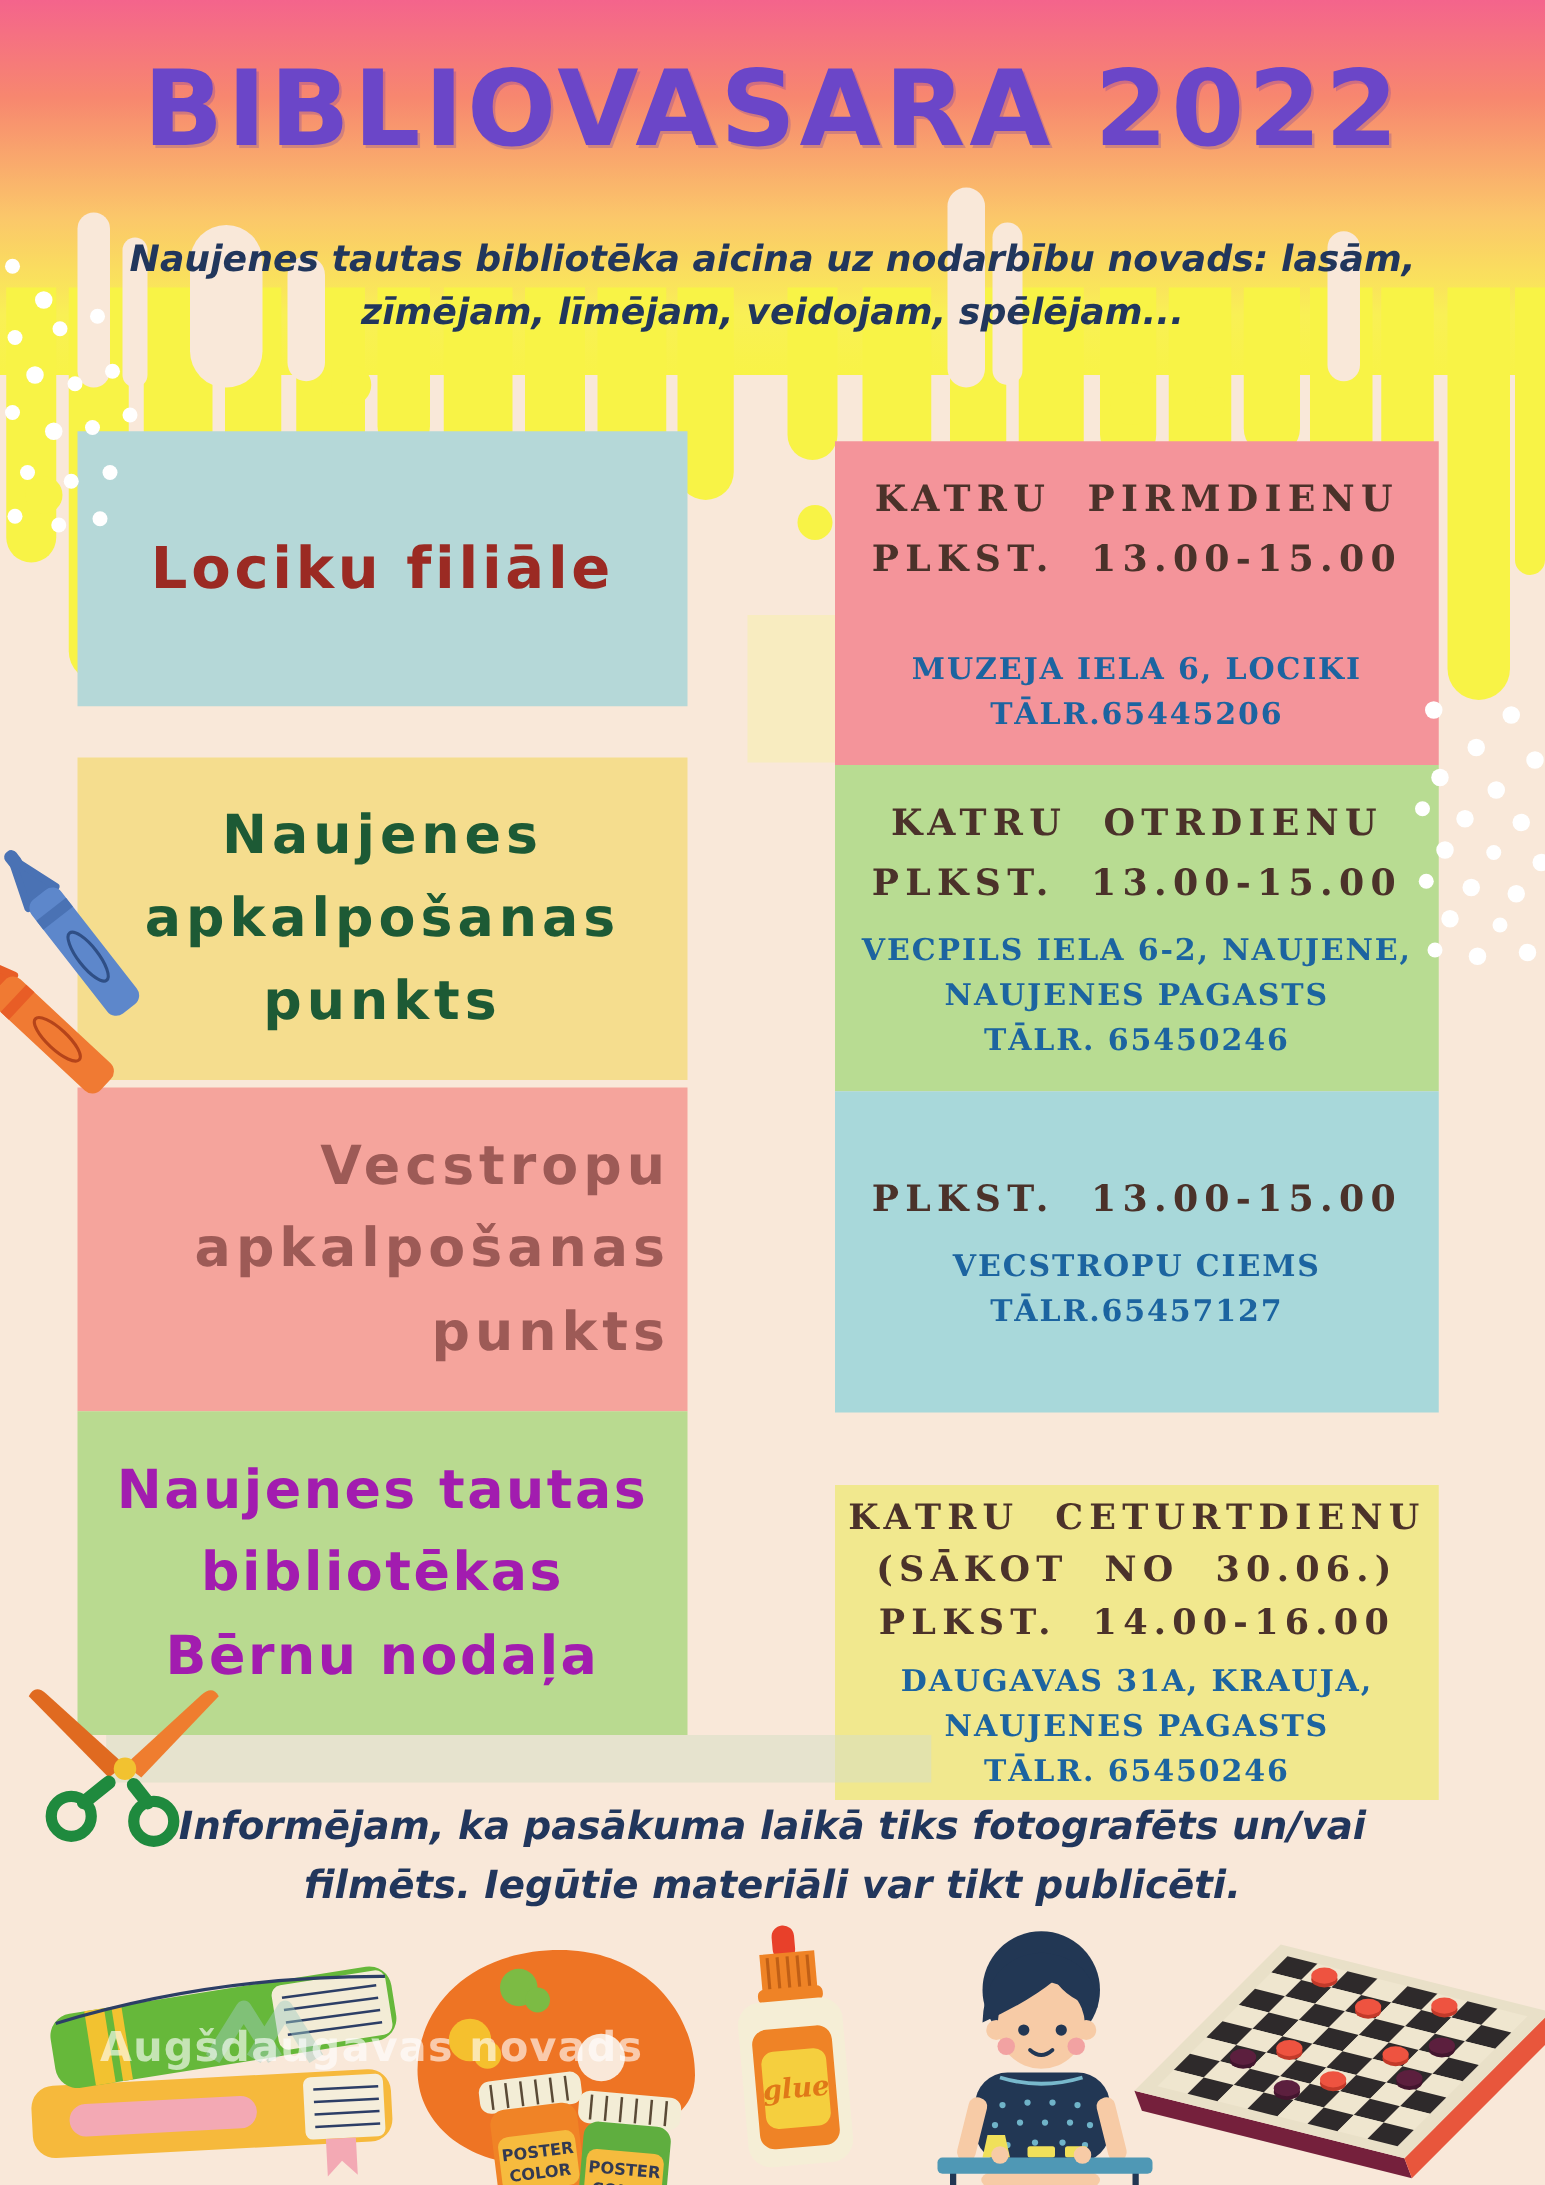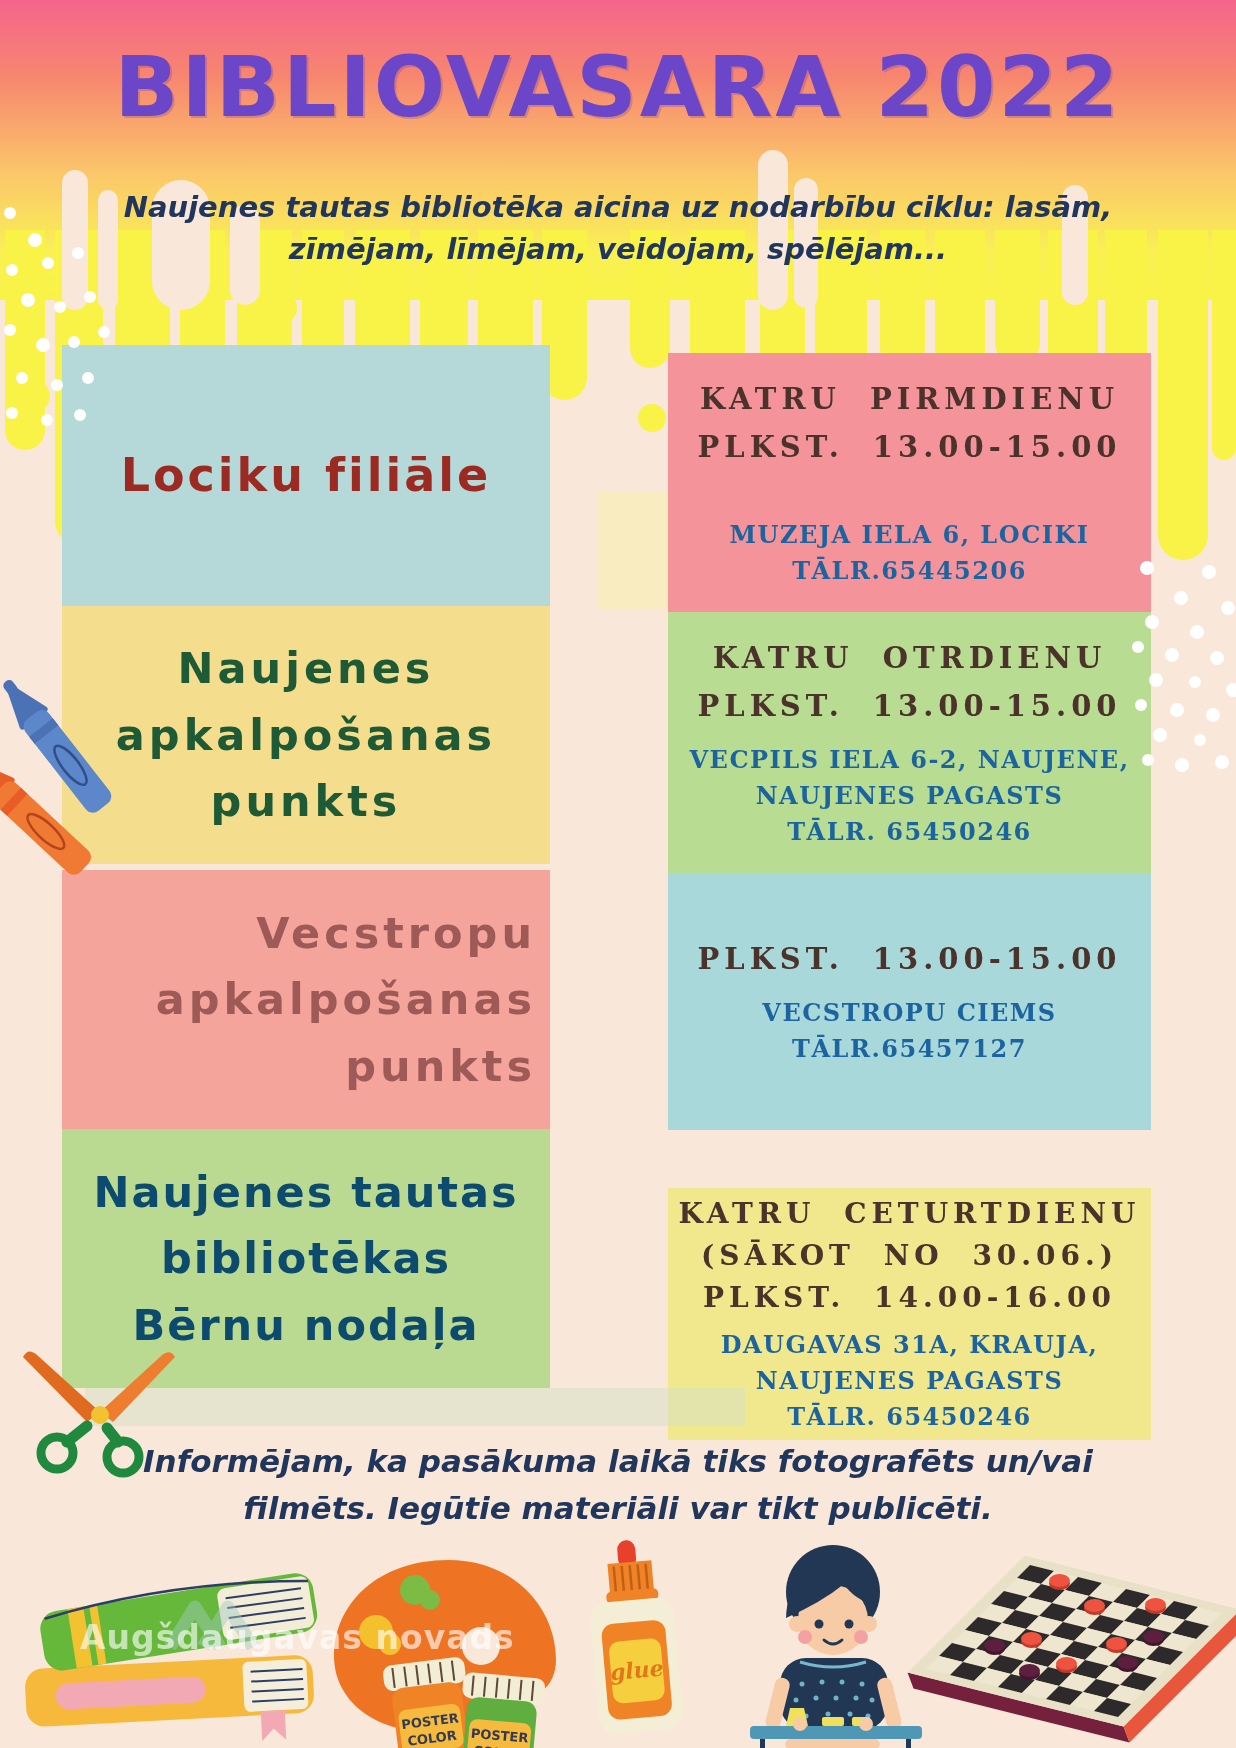--- a/index.html
+++ b/index.html
@@ -13,28 +13,28 @@
   .ydot{position:absolute;background:#f8f346;border-radius:50%;}
   .page-title{position:absolute;left:0;top:38px;width:1236px;text-align:center;
     font-size:84px;font-weight:800;letter-spacing:3px;color:#6b46c8;
     font-family:"DejaVu Sans",sans-serif;text-shadow:2px 2px 0 rgba(90,50,170,0.25);}
   .subtitle{position:absolute;left:88px;top:186px;width:1060px;text-align:center;
     font-size:29px;font-weight:700;font-style:italic;line-height:1.45;color:#21365c;}
   
   .box{position:absolute;display:flex;flex-direction:column;align-items:center;
        justify-content:center;text-align:center;}
   .loc-label{font-weight:700;line-height:1.55;padding:0 14px;}
-  #lbox1{left:62px;top:345px;width:488px;height:261px;background:#b5d8d8;}
+  #lbox1{left:62px;top:345px;width:488px;height:220px;background:#b5d8d8;}
   #lbox1 .loc-label{color:#9b2a23;font-size:46px;letter-spacing:3px;}
   #lbox2{left:62px;top:606px;width:488px;height:258px;background:#f5dd8e;}
   #lbox2 .loc-label{color:#1d5a35;font-size:43px;letter-spacing:4px;}
   #lbox3{left:62px;top:870px;width:488px;height:259px;background:#f5a49c;text-align:right;}
   #lbox3 .loc-label{color:#9d5a56;font-size:43px;letter-spacing:4px;}
   #lbox4{left:62px;top:1129px;width:488px;height:259px;background:#b9da90;}
-  #lbox4 .loc-label{color:#0c4a6e;font-size:43px;letter-spacing:2px;}
+  #lbox4 .loc-label{color:#a21caf;font-size:43px;letter-spacing:2px;}
   #rbox1{left:668px;top:353px;width:483px;height:259px;background:#f4949a;}
   #rbox2{left:668px;top:612px;width:483px;height:261px;background:#b8dc92;}
   #rbox3{left:668px;top:873px;width:483px;height:257px;background:#a8d8da;}
   #rbox4{left:668px;top:1188px;width:483px;height:252px;background:#f1e88e;}
   .sch-head div{font-family:"DejaVu Serif",serif;font-weight:700;font-size:29px;
     letter-spacing:5px;word-spacing:14px;color:#4b322a;line-height:1.65;}
   .sch-addr div{font-family:"DejaVu Serif",serif;font-weight:700;font-size:24px;
     letter-spacing:1.5px;color:#1c64a0;line-height:1.5;}
   #rbox1 .sch-head{margin-bottom:46px;}
   #rbox2 .sch-head,#rbox3 .sch-head{margin-bottom:12px;}
@@ -89,21 +89,21 @@
     <div class="ydot" style="left:20px;top:381px;width:30px;height:30px;"></div>
     <div class="ydot" style="left:888px;top:306px;width:34px;height:34px;"></div>
     <div class="ydot" style="left:956px;top:310px;width:24px;height:24px;"></div>
     <div class="ydot" style="left:638px;top:404px;width:28px;height:28px;"></div>
     <div class="ydot" style="left:610px;top:562px;width:30px;height:30px;"></div>
   </div>
 
   <div class="gap-rect"></div>
 
   <div class="page-title">BIBLIOVASARA 2022</div>
-  <div class="subtitle">Naujenes tautas bibliotēka aicina uz nodarbību ciklu: lasām, zīmējam, līmējam, veidojam, spēlējam...</div>
+  <div class="subtitle">Naujenes tautas bibliotēka aicina uz nodarbību novads: lasām, zīmējam, līmējam, veidojam, spēlējam...</div>
 
   <div class="box" id="lbox1">
     <div class="loc-label">Lociku filiāle</div>
   </div>
   <div class="box" id="lbox2">
     <div class="loc-label">Naujenes apkalpošanas punkts</div>
   </div>
   <div class="box" id="lbox3">
     <div class="loc-label">Vecstropu apkalpošanas punkts</div>
   </div>

